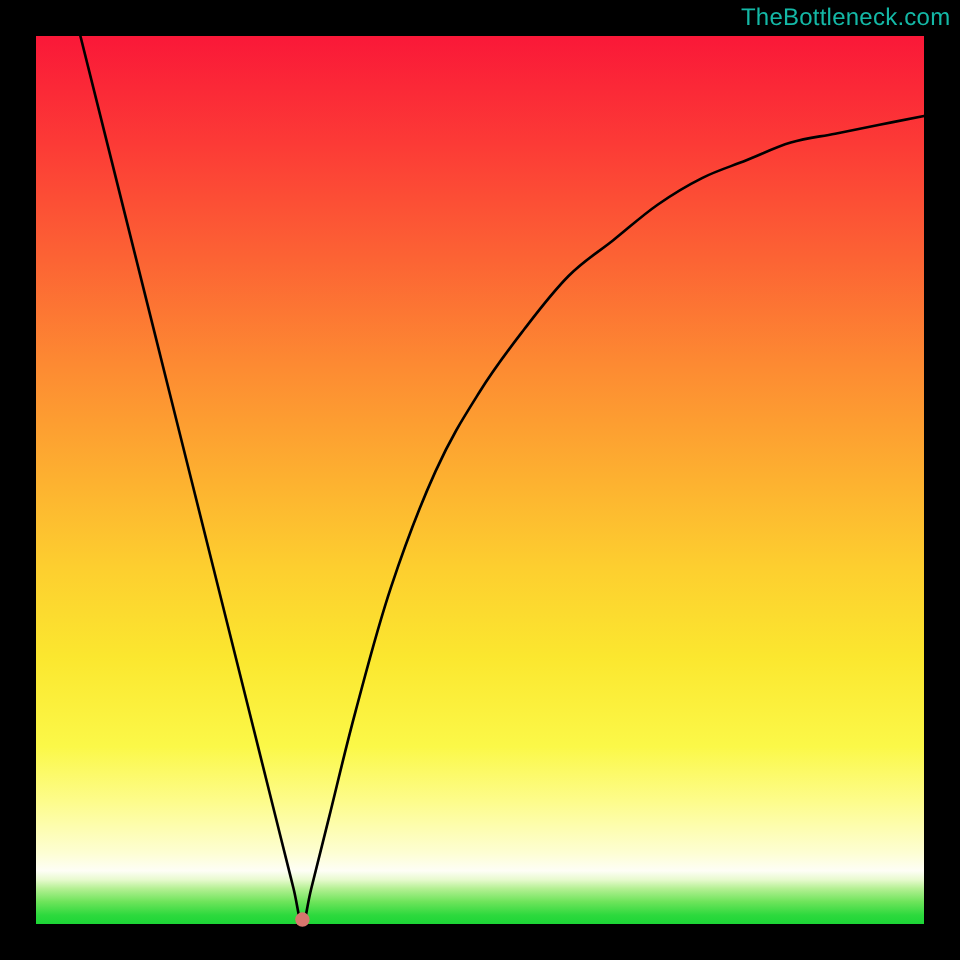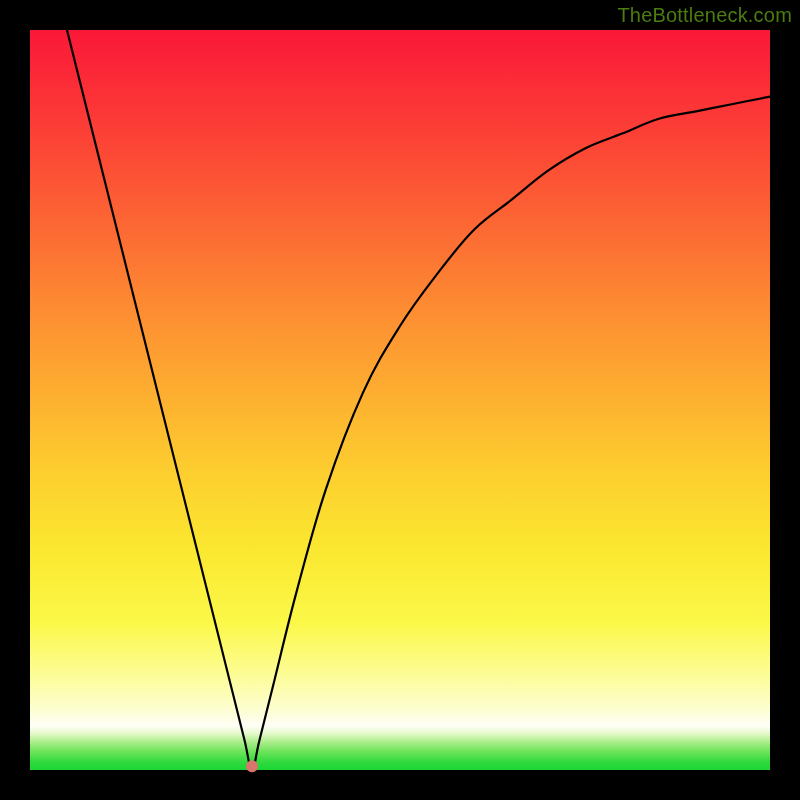--- a/index.html
+++ b/index.html
@@ -48,21 +48,21 @@
     left: 0;
     top: 0;
     width: 740px;
     height: 740px;
     overflow: visible;
   }
   .watermark {
     position: absolute;
     top: 4px;
     right: 8px;
-    color: #4d7c0f;
+    color: #14b8a6;
     font-size: 20px;
     font-weight: 500;
     letter-spacing: 0.2px;
   }
 </style>
 </head>
 <body>
 
 <div class="frame">
 

